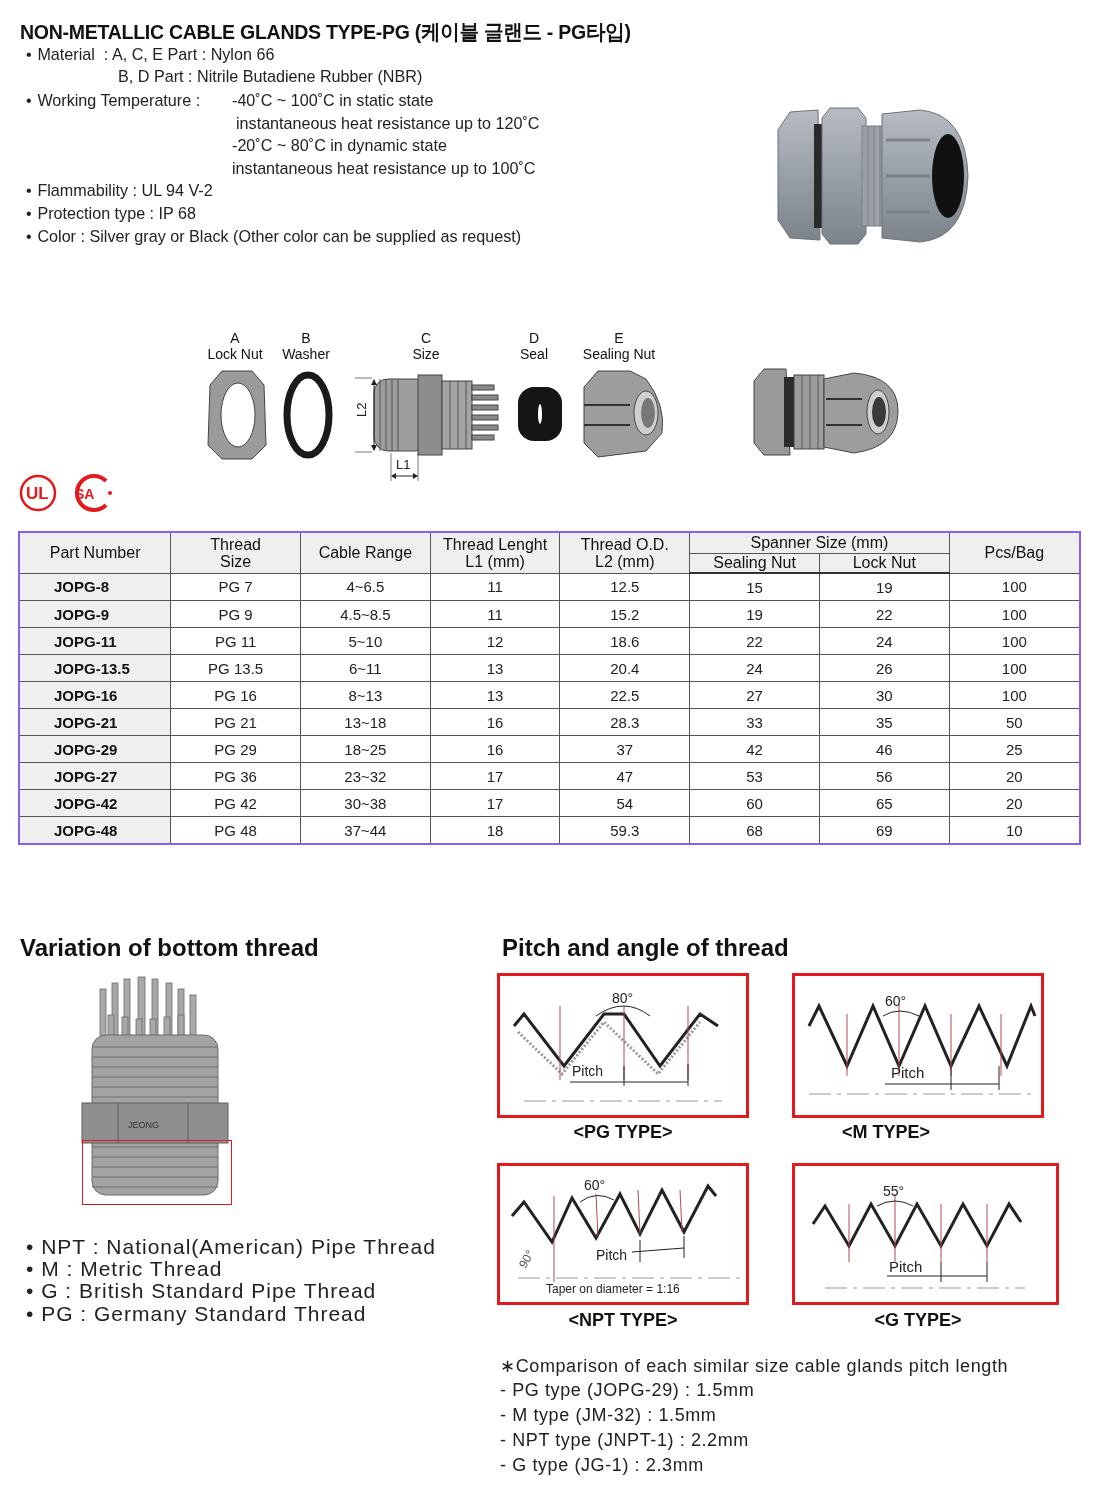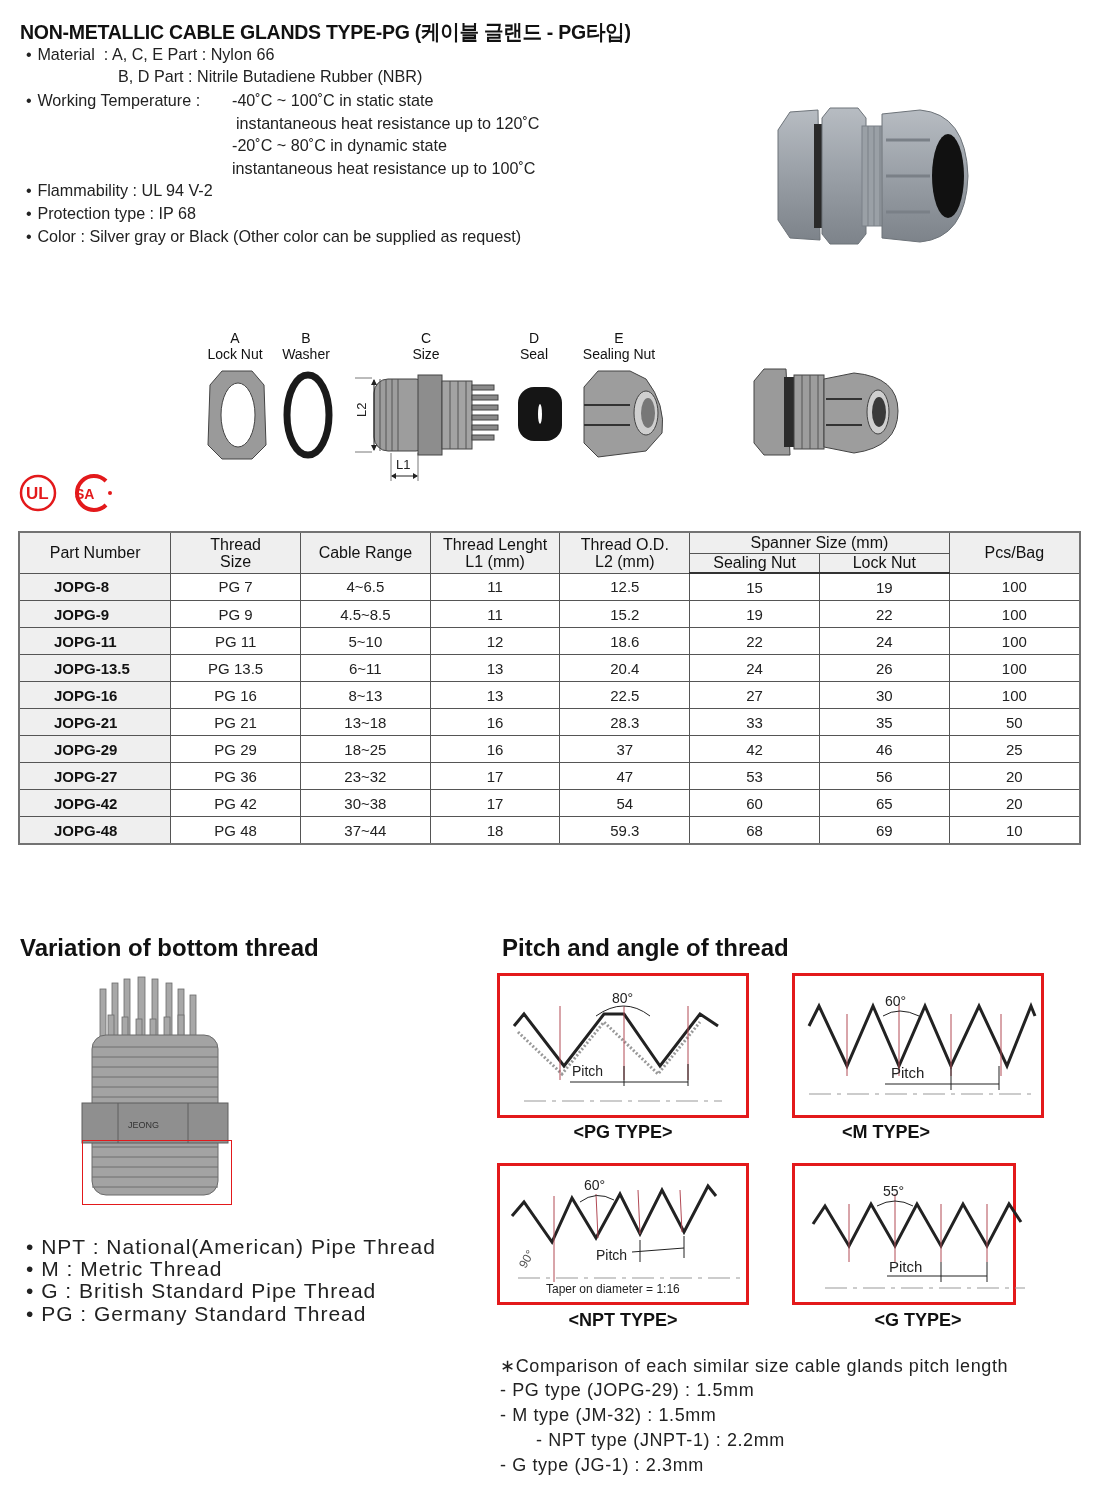--- a/index.html
+++ b/index.html
@@ -7,21 +7,21 @@
          font-family:"Liberation Sans", sans-serif; color:#222; }
   .abs { position:absolute; }
   .title { left:20px; top:18px; font-size:21px; font-weight:bold; letter-spacing:-0.3px; color:#111; white-space:nowrap; transform:scaleX(0.93); transform-origin:left; }
   .spec { left:26px; font-size:17px; color:#222; white-space:nowrap; transform:scaleX(0.95); transform-origin:left; }
   .spec .bul { display:inline-block; width:12px; }
   .sub { font-size:17px; white-space:nowrap; transform:scaleX(0.95); transform-origin:left; }
 
   .part-label { text-align:center; font-size:14px; line-height:16px; color:#111; white-space:nowrap; }
 
   table.spec-table { position:absolute; left:18px; top:531px; width:1063px; border-collapse:collapse;
-    border:2px solid #737373; font-size:15px; }
+    border:2px solid #8b5cf6; font-size:15px; }
   .spec-table th, .spec-table td { border:1px solid #555; text-align:center; padding:0; }
   .spec-table th { background:#efefef; font-weight:normal; font-size:16px; line-height:17px; color:#111; }
   .spec-table td { height:26px; color:#222; }
   .spec-table td.pn { background:#efefef; text-align:left; padding-left:34px; font-weight:bold; font-size:15px; color:#111; }
   .spec-table thead tr:last-child th { border-bottom:2px solid #333; }
 
   .h2 { font-size:24px; font-weight:bold; color:#111; white-space:nowrap; }
   .legend-item { left:26px; font-size:21px; letter-spacing:1px; color:#222; white-space:nowrap; }
   .pitch-box { position:absolute; border:3px solid #e3191b; background:#fff; box-sizing:border-box; }
   .pitch-caption { position:absolute; font-size:18px; font-weight:bold; color:#111; text-align:center; white-space:nowrap; }
@@ -411,35 +411,35 @@
     <line x1="140" y1="74" x2="140" y2="96" stroke="#222"></line>
       <line x1="184" y1="70" x2="184" y2="92" stroke="#222"></line>
     <line x1="132" y1="86" x2="184" y2="82" stroke="#222"></line>
     <text x="18" y="98" font-size="12" font-family="Liberation Sans, sans-serif" fill="#555" transform="rotate(-60 26 94)">90°</text>
     <line x1="18" y1="112" x2="240" y2="112" stroke="#999" stroke-dasharray="22,6,4,6"></line>
     <text x="46" y="127" font-size="12" font-family="Liberation Sans, sans-serif" fill="#222">Taper on diameter = 1:16</text>
   </svg>
 </div>
 <div class="pitch-caption" style="left:497px; top:1310px; width:252px;">&lt;NPT TYPE&gt;</div>
 
-<div class="pitch-box" style="left:792px; top:1163px; width:224px; height:142px;">
+<div class="pitch-box" style="left:792px; top:1163px; width:267px; height:142px;">
   <svg width="246" height="136" viewBox="0 0 246 136">
     <polyline points="18,58 30,40 54,80 76,38 100,80 122,38 146,80 168,38 192,80 214,38 226,56" fill="none" stroke="#222" stroke-width="3"></polyline>
     <line x1="54" y1="38" x2="54" y2="96" stroke="#b24a55"></line>
       <line x1="100" y1="28" x2="100" y2="96" stroke="#b24a55"></line>
       <line x1="146" y1="38" x2="146" y2="96" stroke="#b24a55"></line>
       <line x1="192" y1="38" x2="192" y2="96" stroke="#b24a55"></line>
     <path d="M82 40 Q100 30 118 40" fill="none" stroke="#222"></path>
     <text x="88" y="30" font-size="14" font-family="Liberation Sans, sans-serif" fill="#222">55°</text>
     <text x="94" y="106" font-size="15" font-family="Liberation Sans, sans-serif" fill="#222">Pitch</text>
     <line x1="146" y1="96" x2="146" y2="116" stroke="#222"></line>
       <line x1="192" y1="96" x2="192" y2="116" stroke="#222"></line>
     <line x1="92" y1="110" x2="192" y2="110" stroke="#222"></line>
     <line x1="30" y1="122" x2="230" y2="122" stroke="#999" stroke-dasharray="22,6,4,6"></line>
   </svg>
 </div>
 <div class="pitch-caption" style="left:792px; top:1310px; width:252px;">&lt;G TYPE&gt;</div>
 
 <div class="abs cmp-line" style="top:1355px;">∗Comparison of each similar size cable glands pitch length</div>
 <div class="abs cmp-line" style="top:1380px;">- PG type (JOPG-29) : 1.5mm</div>
 <div class="abs cmp-line" style="top:1405px;">- M type (JM-32) : 1.5mm</div>
-<div class="abs cmp-line" style="top:1430px;margin-left:36px;">- NPT type (JNPT-1) : 2.2mm</div>
+<div class="abs cmp-line" style="top:1430px;">- NPT type (JNPT-1) : 2.2mm</div>
 <div class="abs cmp-line" style="top:1455px;">- G type (JG-1) : 2.3mm</div>
 
 </body></html>

